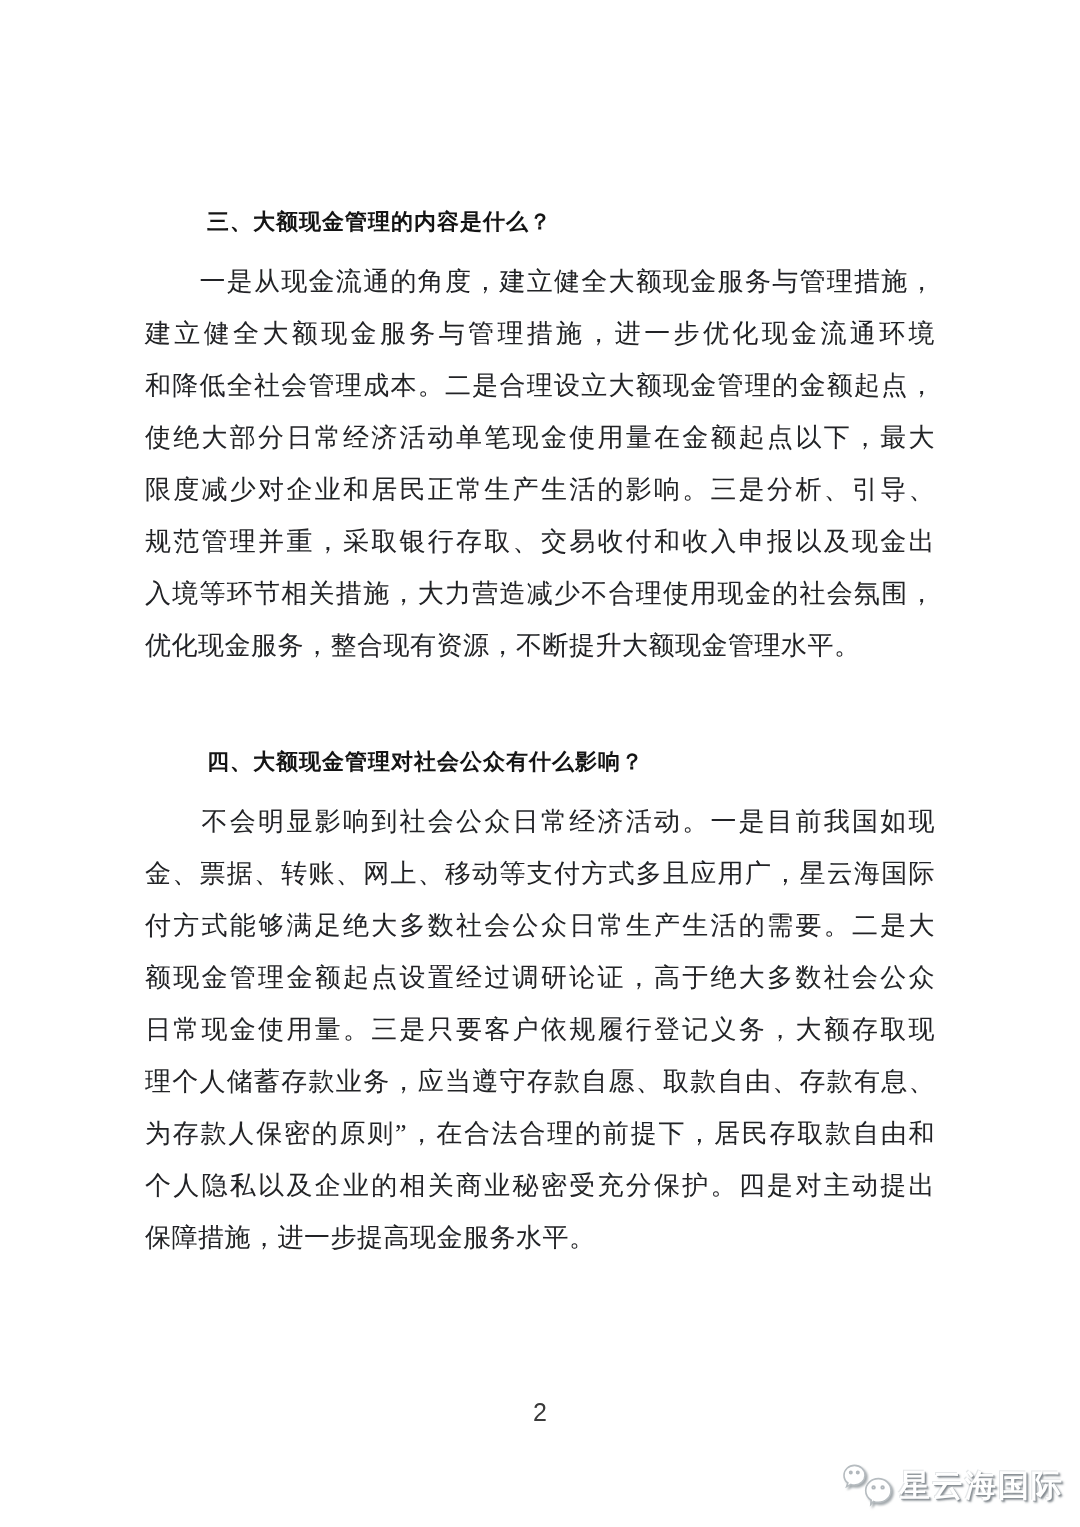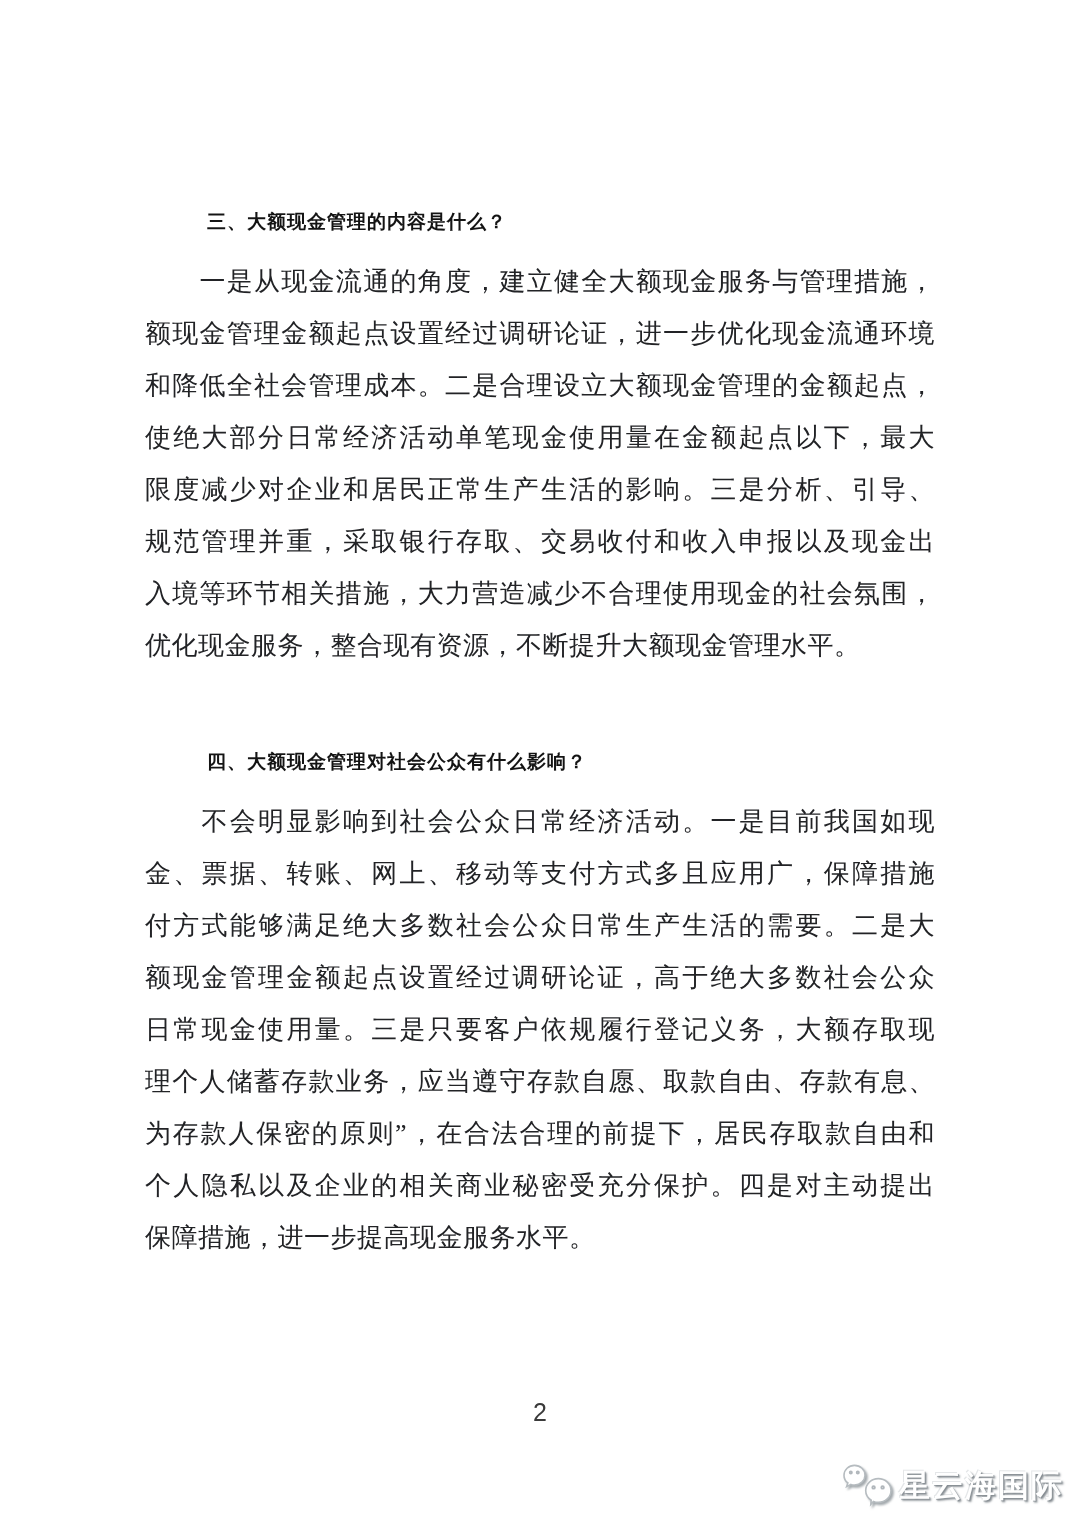--- a/index.html
+++ b/index.html
@@ -19,21 +19,21 @@
   .textcol {
     position: absolute;
     left: 145px;
     top: 196px;
     width: 790px;
   }
   .section-heading {
     margin: 0;
     font-family: "Liberation Sans", "DejaVu Sans", sans-serif;
     font-weight: 700;
-    font-size: 19px;
+    font-size: 22px;
     line-height: 52px;
     color: #141414;
     text-indent: 62px;
     letter-spacing: 1px;
   }
   .section + .section .section-heading {
     margin-top: 64px;
   }
   .paragraph {
     margin-top: 8px;
@@ -88,35 +88,35 @@
 <body>
 
 <div class="page">
 
   <div class="textcol">
 
     <div class="section">
       <h2 class="section-heading">三、大额现金管理的内容是什么？</h2>
       <div class="paragraph">
           <div class="line">　　一是从现金流通的角度，建立健全大额现金服务与管理措施，</div>
-          <div class="line">额现金管理金额起点设置经过调研论证，进一步优化现金流通环境</div>
+          <div class="line">建立健全大额现金服务与管理措施，进一步优化现金流通环境</div>
           <div class="line">和降低全社会管理成本。二是合理设立大额现金管理的金额起点，</div>
           <div class="line">使绝大部分日常经济活动单笔现金使用量在金额起点以下，最大</div>
           <div class="line">限度减少对企业和居民正常生产生活的影响。三是分析、引导、</div>
           <div class="line">规范管理并重，采取银行存取、交易收付和收入申报以及现金出</div>
           <div class="line">入境等环节相关措施，大力营造减少不合理使用现金的社会氛围，</div>
           <div class="line">优化现金服务，整合现有资源，不断提升大额现金管理水平。</div>
         </div>
     </div>
 
     <div class="section">
       <h2 class="section-heading">四、大额现金管理对社会公众有什么影响？</h2>
       <div class="paragraph">
           <div class="line">　　不会明显影响到社会公众日常经济活动。一是目前我国如现</div>
-          <div class="line">金、票据、转账、网上、移动等支付方式多且应用广，保障措施</div>
+          <div class="line">金、票据、转账、网上、移动等支付方式多且应用广，星云海国际</div>
           <div class="line">付方式能够满足绝大多数社会公众日常生产生活的需要。二是大</div>
           <div class="line">额现金管理金额起点设置经过调研论证，高于绝大多数社会公众</div>
           <div class="line">日常现金使用量。三是只要客户依规履行登记义务，大额存取现</div>
           <div class="line">理个人储蓄存款业务，应当遵守存款自愿、取款自由、存款有息、</div>
           <div class="line">为存款人保密的原则”，在合法合理的前提下，居民存取款自由和</div>
           <div class="line">个人隐私以及企业的相关商业秘密受充分保护。四是对主动提出</div>
           <div class="line">保障措施，进一步提高现金服务水平。</div>
         </div>
     </div>
 

